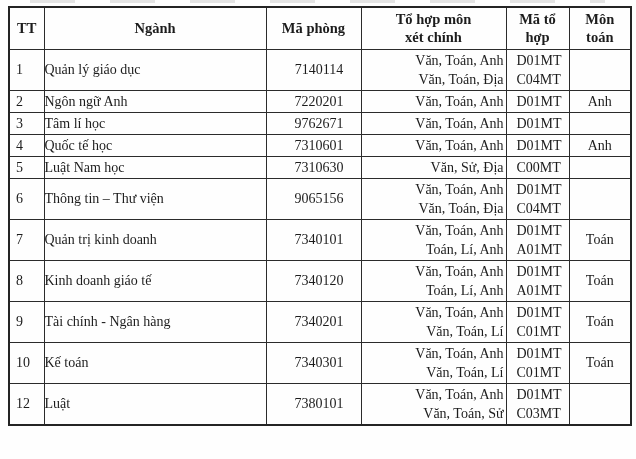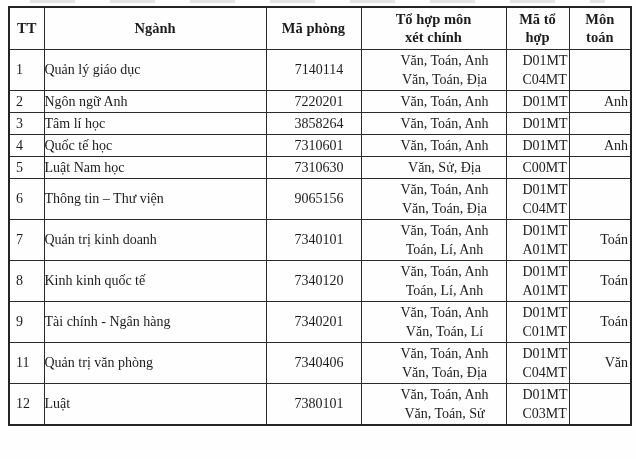--- a/index.html
+++ b/index.html
@@ -44,23 +44,23 @@
   td {
     font-size: 14px;
     line-height: 19px;
     padding: 1px 2px;
   }
   tr.single td { height: 21px; }
   tr.tall td   { height: 40px; }
   .c-tt      { text-align: left; padding-left: 6px; }
   .c-nganh   { text-align: left; padding-left: 0; }
   .c-ma      { text-align: center; padding-left: 13px; }
-  .c-tohop   { text-align: center; padding-left: 24px; white-space: pre-line; margin-left: 28px; }
-  .c-matohop { text-align: left; padding-left: 16px; white-space: pre-line; }
-  .c-mon     { text-align: right; }
+  .c-tohop   { text-align: right; padding-left: 24px; white-space: pre-line; margin-left: 28px; }
+  .c-matohop { text-align: left; padding-left: 10px; white-space: pre-line; }
+  .c-mon     { text-align: center; }
 </style>
 </head>
 <body>
 
 <div class="scan-artifact"></div>
 
 <table class="admission-table">
   <colgroup>
     <col style="width:35px">
     <col style="width:222px">
@@ -99,21 +99,21 @@
     <td class="c-nganh">Ngôn ngữ Anh</td>
     <td class="c-ma">7220201</td>
     <td class="c-tohop">Văn, Toán, Anh</td>
     <td class="c-matohop">D01MT</td>
     <td class="c-mon">Anh</td>
   </tr>
 
   <tr class="single">
     <td class="c-tt">3</td>
     <td class="c-nganh">Tâm lí học</td>
-    <td class="c-ma">3858264</td>
+    <td class="c-ma">9762671</td>
     <td class="c-tohop">Văn, Toán, Anh</td>
     <td class="c-matohop">D01MT</td>
     <td class="c-mon"></td>
   </tr>
 
   <tr class="single">
     <td class="c-tt">4</td>
     <td class="c-nganh">Quốc tế học</td>
     <td class="c-ma">7310601</td>
     <td class="c-tohop">Văn, Toán, Anh</td>
@@ -147,51 +147,51 @@
     <td class="c-ma">7340101</td>
     <td class="c-tohop">Văn, Toán, Anh
 Toán, Lí, Anh</td>
     <td class="c-matohop">D01MT
 A01MT</td>
     <td class="c-mon">Toán</td>
   </tr>
 
   <tr class="tall">
     <td class="c-tt">8</td>
-    <td class="c-nganh">Kinh kinh quốc tế</td>
+    <td class="c-nganh">Kinh doanh giáo tế</td>
     <td class="c-ma">7340120</td>
     <td class="c-tohop">Văn, Toán, Anh
 Toán, Lí, Anh</td>
     <td class="c-matohop">D01MT
 A01MT</td>
     <td class="c-mon">Toán</td>
   </tr>
 
   <tr class="tall">
     <td class="c-tt">9</td>
     <td class="c-nganh">Tài chính - Ngân hàng</td>
     <td class="c-ma">7340201</td>
     <td class="c-tohop">Văn, Toán, Anh
 Văn, Toán, Lí</td>
     <td class="c-matohop">D01MT
 C01MT</td>
     <td class="c-mon">Toán</td>
   </tr>
 
-
-  <tr class="tall">
-    <td class="c-tt">11</td>
-    <td class="c-nganh">Quản trị văn phòng</td>
-    <td class="c-ma">7340406</td>
-    <td class="c-tohop">Văn, Toán, Anh
-Văn, Toán, Địa</td>
-    <td class="c-matohop">D01MT
-C04MT</td>
-    <td class="c-mon">Văn</td>
-  </tr>
+  <tr class="tall">
+    <td class="c-tt">10</td>
+    <td class="c-nganh">Kế toán</td>
+    <td class="c-ma">7340301</td>
+    <td class="c-tohop">Văn, Toán, Anh
+Văn, Toán, Lí</td>
+    <td class="c-matohop">D01MT
+C01MT</td>
+    <td class="c-mon">Toán</td>
+  </tr>
+
 
   <tr class="tall">
     <td class="c-tt">12</td>
     <td class="c-nganh">Luật</td>
     <td class="c-ma">7380101</td>
     <td class="c-tohop">Văn, Toán, Anh
 Văn, Toán, Sử</td>
     <td class="c-matohop">D01MT
 C03MT</td>
     <td class="c-mon"></td>

